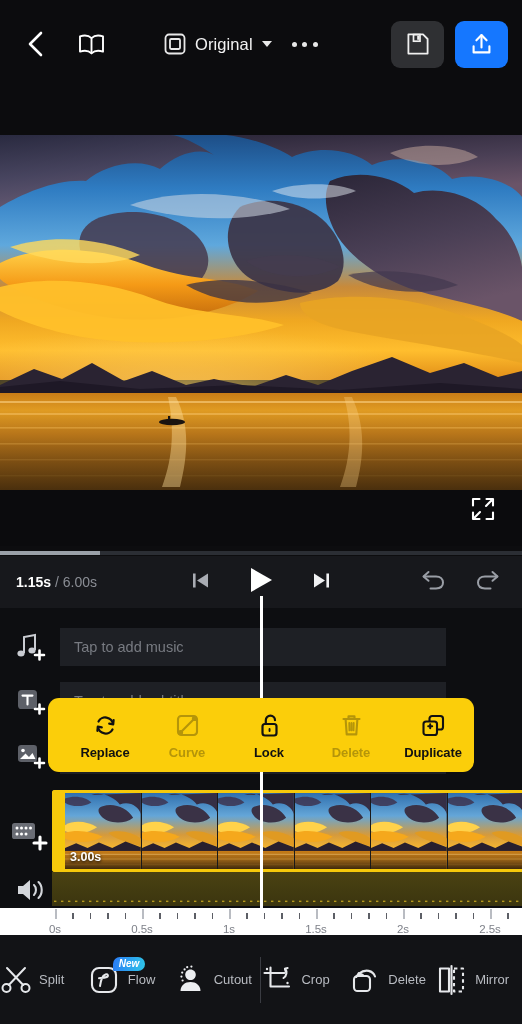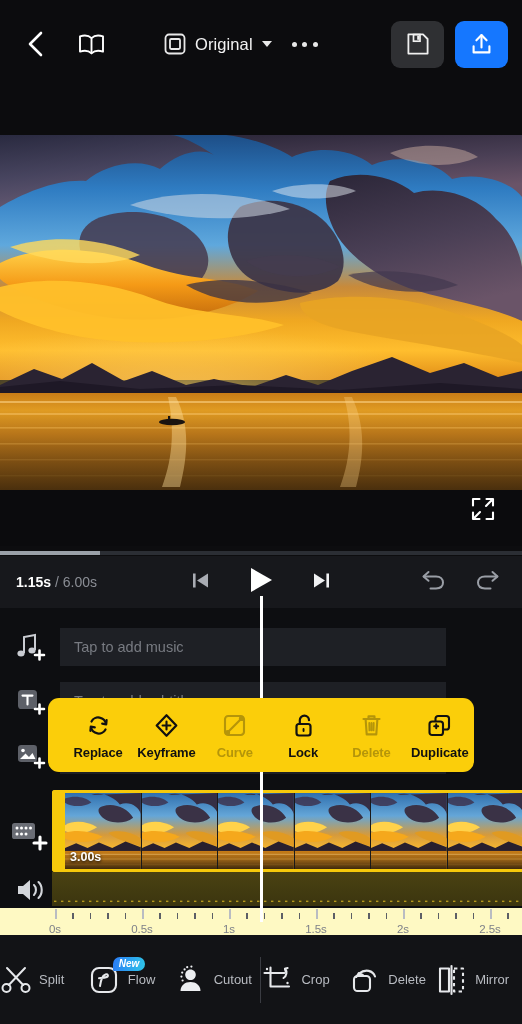--- a/index.html
+++ b/index.html
@@ -89,21 +89,21 @@
     position:absolute; left:5px; bottom:5px; color:#fff; font-size:12.5px; font-weight:bold;
     text-shadow:0 1px 3px rgba(0,0,0,.95); z-index:4;
   }
   .audio-track {
     position:absolute; left:52px; top:264px; width:472px; height:34px;
     background:linear-gradient(180deg,#4a4212 0%,#3b350f 100%);
   }
   .audio-dots { position:absolute; left:0; bottom:3px; width:100%; height:3px; }
   .spk-icon { position:absolute; left:14px; top:268px; width:40px; height:28px; }
 
-  .ruler { position:absolute; left:0; top:300px; width:522px; height:27px; background:#fef9c3; }
+  .ruler { position:absolute; left:0; top:300px; width:522px; height:27px; background:#ffffff; }
   .tick { position:absolute; bottom:16px; width:1.5px; background:#5c5f66; }
   .tick.maj { height:10px; background:#b9bcc2; width:2px; }
   .tick.min { height:6px; }
   .rlabel { position:absolute; bottom:0; color:#7e8189; font-size:11.5px; transform:translateX(-50%); }
 
   .playhead {
     position:absolute; left:260px; top:596px; width:2.5px; height:326px;
     background:#fff; z-index:40;
   }
 
@@ -683,29 +683,20 @@
         <span class="ctx-icon">
           <svg width="27" height="27" viewBox="0 0 27 27">
             <path d="M6.5 9.5 C8 6.5 11.5 5 14.5 5.6 C18 6.3 20.5 9 21 12" fill="none" stroke="#111" stroke-width="2.2" stroke-linecap="round"></path>
             <path d="M20.5 17.5 C19 20.5 15.5 22 12.5 21.4 C9 20.7 6.5 18 6 15" fill="none" stroke="#111" stroke-width="2.2" stroke-linecap="round"></path>
             <path d="M21.6 8.2 L21.2 12.3 L17.2 11.6" fill="none" stroke="#111" stroke-width="2.2" stroke-linecap="round" stroke-linejoin="round"></path>
             <path d="M5.4 18.8 L5.8 14.7 L9.8 15.4" fill="none" stroke="#111" stroke-width="2.2" stroke-linecap="round" stroke-linejoin="round"></path>
           </svg>
         </span>
         <span class="ctx-label">Replace</span>
       </div>
-      <div class="ctx-item">
-        <span class="ctx-icon">
-          <svg width="27" height="27" viewBox="0 0 27 27">
-            <path d="M13.5 3.2 L23.3 13.5 L13.5 23.8 L3.7 13.5 Z" fill="none" stroke="#111" stroke-width="2.2" stroke-linejoin="round"></path>
-            <path d="M13.5 9.6 L13.5 17.4 M9.6 13.5 L17.4 13.5" stroke="#111" stroke-width="2.1" stroke-linecap="round"></path>
-          </svg>
-        </span>
-        <span class="ctx-label">Keyframe</span>
-      </div>
       <div class="ctx-item disabled">
         <span class="ctx-icon">
           <svg width="27" height="27" viewBox="0 0 27 27">
             <rect x="4" y="4" width="19" height="19" rx="3.2" fill="none" stroke="#b5950a" stroke-width="2.1"></rect>
             <path d="M6.5 20.5 L20.5 6.5" stroke="#b5950a" stroke-width="2.1" stroke-linecap="round"></path>
             <circle cx="6.5" cy="20.5" r="2.6" fill="#b5950a"></circle>
             <circle cx="20.5" cy="6.5" r="2.6" fill="#b5950a"></circle>
           </svg>
         </span>
         <span class="ctx-label">Curve</span>

